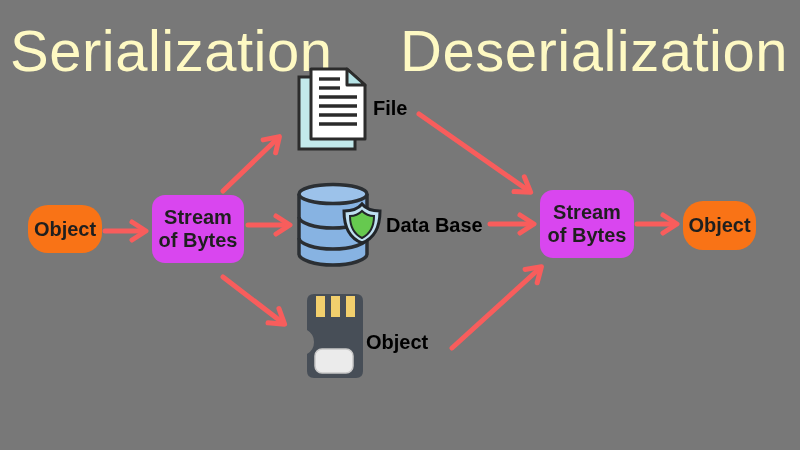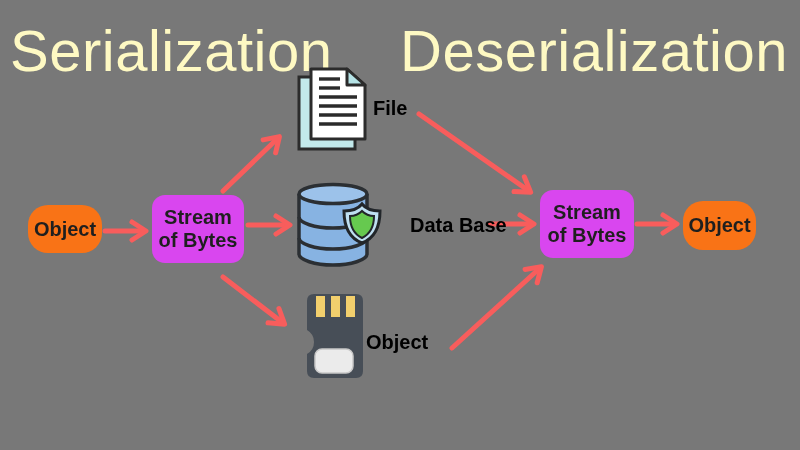--- a/index.html
+++ b/index.html
@@ -45,21 +45,21 @@
 
   .icon-label {
     position: absolute;
     color: #000000;
     font-size: 20px;
     font-weight: 700;
     line-height: 24px;
     white-space: nowrap;
   }
   .label-file     { left: 373px; top: 96px;  }
-  .label-database { left: 386px; top: 213px; margin-left: 24px; }
+  .label-database { left: 386px; top: 213px; }
   .label-memory   { left: 366px; top: 330px; }
 
   .abs { position: absolute; }
   .arrow-layer { position: absolute; left: 0; top: 0; pointer-events: none; }
 </style>
 </head>
 <body>
 
 <div class="canvas">
 

